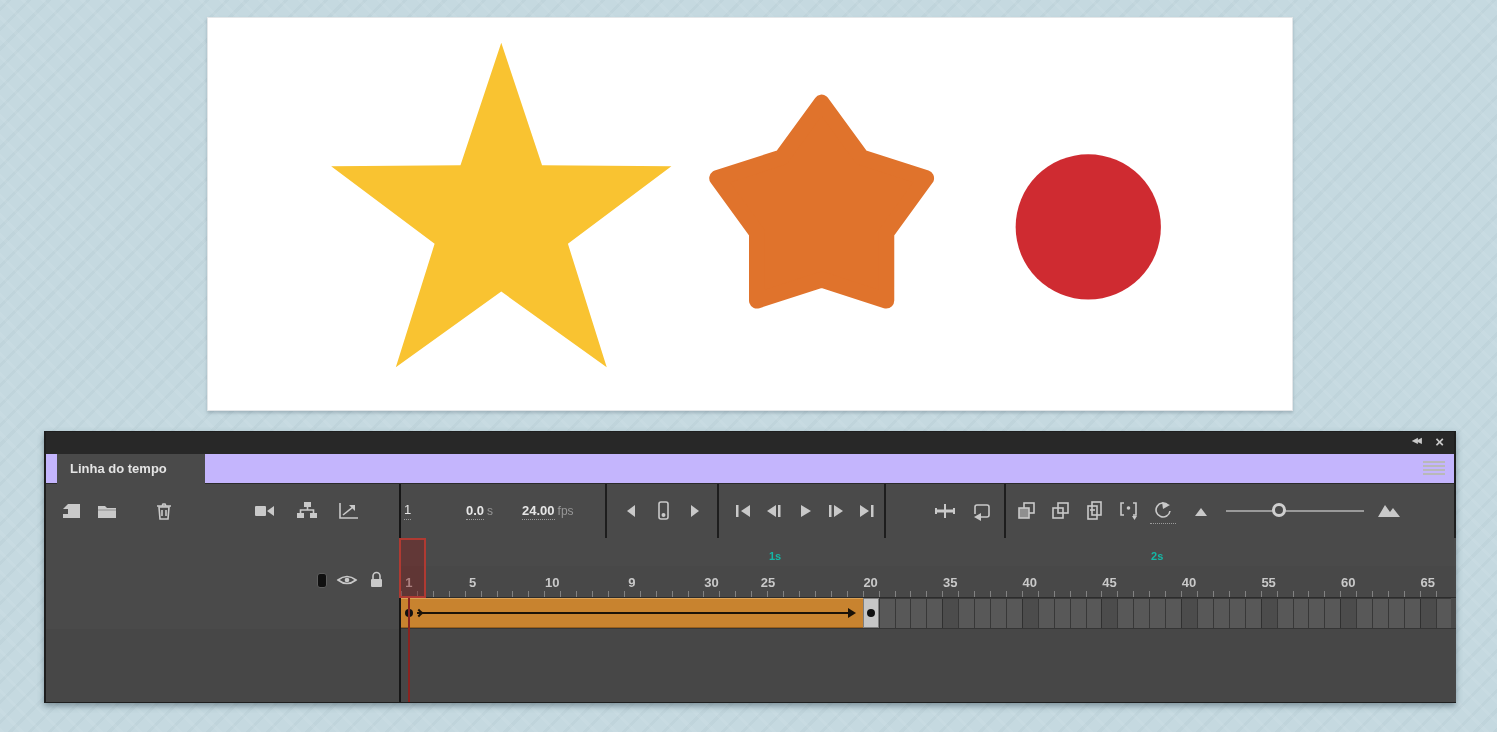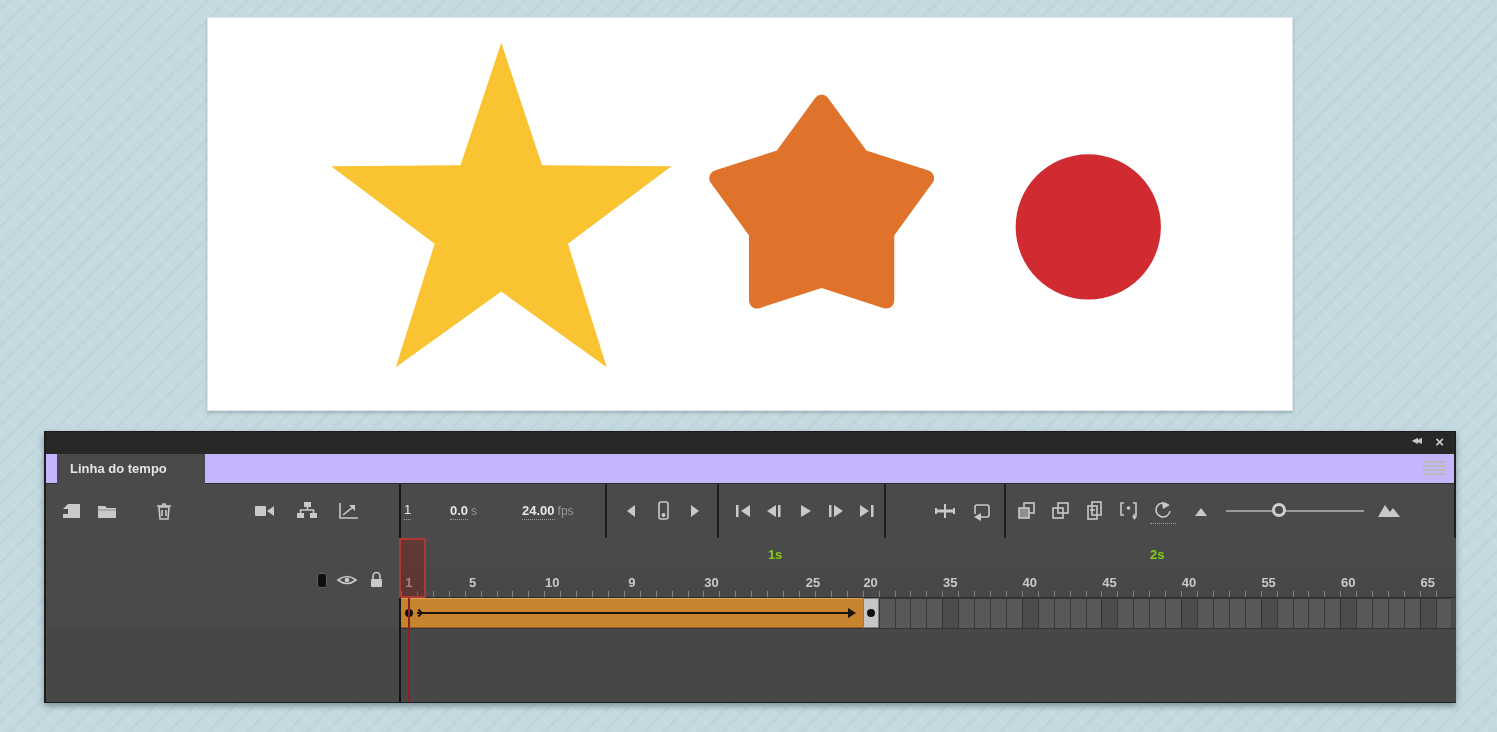--- a/index.html
+++ b/index.html
@@ -47,21 +47,21 @@
   .readout .val{ font-weight:bold; border-bottom:1px dotted #9b9b9b; padding-bottom:1px; cursor:text; }
   .readout .unit{ color:#979797; font-size:12px; margin-left:3px; }
 
   
   .seconds-row-left{ position:absolute; left:0; top:106px; width:353px; height:28px; background:#4a4a4a; }
   .ruler-row-left{ position:absolute; left:0; top:134px; width:353px; height:32px; background:#4a4a4a; display:flex; align-items:center; }
   .hdr-icons{ position:absolute; right:14px; top:5px; display:flex; gap:9px; align-items:center; }
   .outline-col{ width:10px; height:15px; background:#101010; border:1px solid #5e5e5e; border-radius:3px; }
 
   .seconds-row{ position:absolute; left:355px; top:106px; width:1055px; height:28px; background:#4a4a4a; }
-  .sec-label{ position:absolute; bottom:4px; transform:translateX(-50%); color:#84cc16; font-size:13px; font-weight:bold; }
+  .sec-label{ position:absolute; bottom:4px; transform:translateX(-50%); color:#14b8a6; font-size:11px; font-weight:bold; }
   .sec-dash{ position:absolute; top:54px; width:3px; height:7px; background:#ececec; }
 
   .ruler-row{ position:absolute; left:355px; top:134px; width:1055px; height:32px; background:#484848;
       border-bottom:1px solid #2c2c2c; }
   .ruler-ticks{ position:absolute; left:0; bottom:0; width:1050px; height:6px; opacity:.6;
       background:repeating-linear-gradient(90deg, #a8a8a8 0 1px, rgba(0,0,0,0) 1px 15.92px); }
   .ruler-num{ position:absolute; bottom:7px; transform:translateX(-50%); color:#c9c9c9; font-size:13px; font-weight:bold; }
 
   .layer-row{ position:absolute; left:0; top:166px; width:353px; height:31px; background:#3d6ba6;
       display:flex; align-items:center; cursor:pointer; }
@@ -174,21 +174,21 @@
           <polygon class="ico-f" points="18,4 18,10 12,4"></polygon>
         </svg>
       </div>
     </div>
 
     <div class="v-sep" style="left:353px;"></div>
 
     <div class="readout" style="left:358px;">
       <span class="underdot">1</span>
     </div>
-    <div class="readout" style="left:404px;">
+    <div class="readout" style="left:420px;">
       <span class="val">0.0</span>
       <span class="unit">s</span>
     </div>
     <div class="readout" style="left:476px;">
       <span class="val">24.00</span>
       <span class="unit">fps</span>
     </div>
 
     <div class="v-sep" style="left:559px;"></div>
 
@@ -341,21 +341,21 @@
       <span class="sec-dash" style="left: 738.688px;"></span>
       <span class="sec-dash" style="left: 754.608px;"></span>
     </div>
   <div class="ruler-row" id="rulerRow">
     <div class="ruler-ticks"></div>
   <span class="ruler-num" style="left: 7.96px;">1</span>
       <span class="ruler-num" style="left: 71.64px;">5</span>
       <span class="ruler-num" style="left: 151.24px;">10</span>
       <span class="ruler-num" style="left: 230.84px;">9</span>
       <span class="ruler-num" style="left: 310.44px;">30</span>
-      <span class="ruler-num" style="left: 412px; margin-top: 38px;">25</span>
+      <span class="ruler-num" style="left: 367px; margin-top: 38px;">25</span>
       <span class="ruler-num" style="left: 469.64px;">20</span>
       <span class="ruler-num" style="left: 549.24px;">35</span>
       <span class="ruler-num" style="left: 628.84px;">40</span>
       <span class="ruler-num" style="left: 708.44px;">45</span>
       <span class="ruler-num" style="left: 788.04px;">40</span>
       <span class="ruler-num" style="left: 867.64px;">55</span>
       <span class="ruler-num" style="left: 947.24px;">60</span>
       <span class="ruler-num" style="left: 1026.84px;">65</span>
     </div>
 

